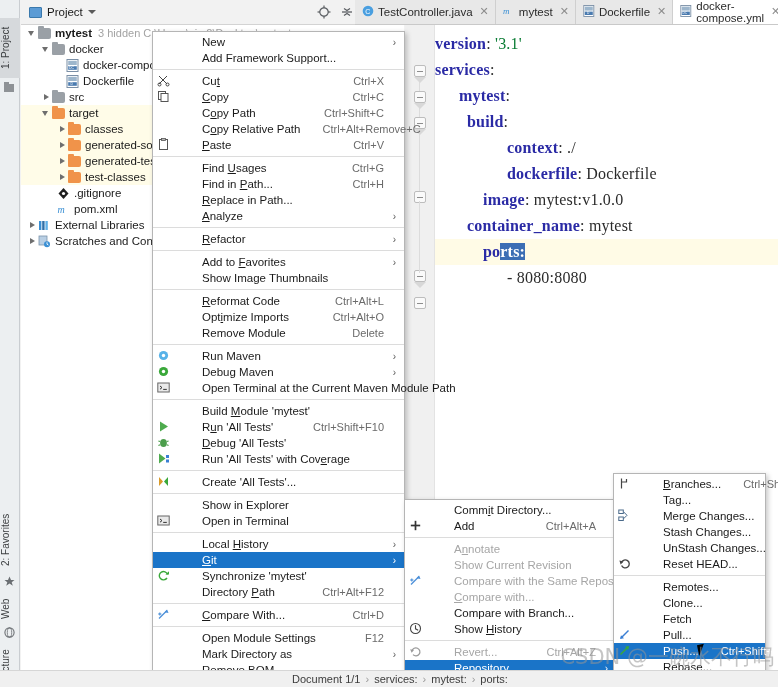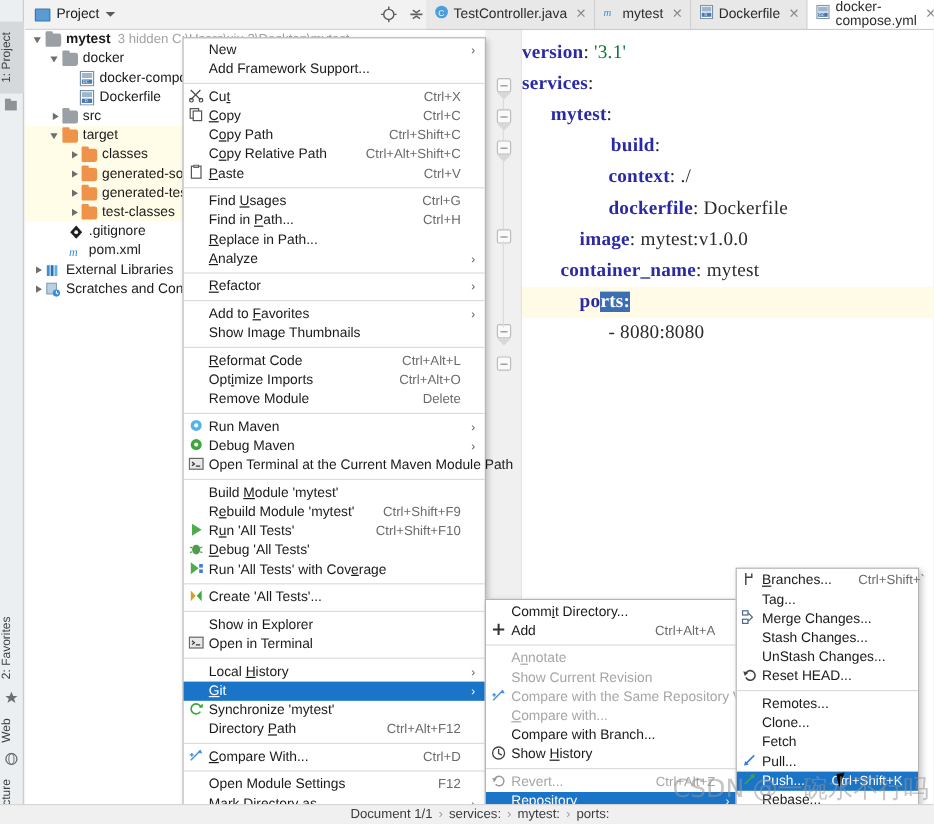--- a/index.html
+++ b/index.html
@@ -132,21 +132,21 @@
     position: absolute; background: #ffffff;
     border: 1px solid #b5b5b5;
     box-shadow: 2px 2px 5px rgba(0,0,0,.22);
     padding: 2px 0; font-size: 11.5px;
   }
   .mi {
     height: 16px; display: flex; align-items: center; position: relative;
     padding: 0 8px 0 0; white-space: nowrap;
   }
   .mi .ico { width: 20px; flex: 0 0 20px; text-align: center; font-size: 10px; color: #4a6fa5; position: relative; }
-  .mi .lbl { flex: 1 1 auto; padding-left: 1px; }
+  .mi .lbl { flex: 1 1 auto; padding-left: 1px; margin-left: 28px; }
   .mi .acc { color: #6b6b6b; margin-left: 22px; font-size: 11px; }
   .mi .chev { width: 12px; flex: 0 0 12px; text-align: right; color: #5a5a5a; font-size: 10px; }
   .mi.sel { background: #1a74c8; color: #ffffff; }
   .mi.sel .acc, .mi.sel .chev { color: #ffffff; }
   .mi.dis, .mi.dis .acc { color: #a6a6a6; }
   .msep { height: 1px; background: #dcdcdc; margin: 3px 0; }
   .und { text-decoration: underline; }
 
   
   .statusbar {
@@ -428,21 +428,21 @@
       <div class="fold-marker" style="left:9px; top:245px;"></div>
       <div class="fold-tri" style="left:9px; top:257px;"></div>
       <div class="fold-marker" style="left:9px; top:272px;"></div>
       <div class="fold-bar" style="left:14px; top:176px; height:72px;"></div>
     </div>
     <div class="gutline"></div>
     <div class="codearea">
       <div class="cline"><span class="k">version</span><span class="v">: </span><span class="str">'3.1'</span></div>
       <div class="cline"><span class="k">services</span><span class="v">:</span></div>
       <div class="cline" style="padding-left:24px;"><span class="k">mytest</span><span class="v">:</span></div>
-      <div class="cline" style="padding-left:74px;"><span class="k">build</span><span class="v">:</span></div>
+      <div class="cline" style="padding-left:32px;"><span class="k">build</span><span class="v">:</span></div>
       <div class="cline" style="padding-left:72px;"><span class="k">context</span><span class="v">: </span><span class="v">./</span></div>
       <div class="cline" style="padding-left:72px;"><span class="k">dockerfile</span><span class="v">: </span><span class="v">Dockerfile</span></div>
       <div class="cline" style="padding-left:48px;"><span class="k">image</span><span class="v">: </span><span class="v">mytest:v1.0.0</span></div>
       <div class="cline" style="padding-left:32px;"><span class="k">container_name</span><span class="v">: </span><span class="v">mytest</span></div>
       <div class="cline hl" style="padding-left:48px;"><span class="k">po</span><span class="k selhl">rts:</span></div>
       <div class="cline" style="padding-left:72px;"><span class="v">- </span><span class="v">8080:8080</span></div>
     </div>
   </div>
 
   <div class="menu" id="ctxmenu" style="left:152px; top:31px; width:253px;">
@@ -479,21 +479,21 @@
       </div>
       <div class="mi">
         <span class="ico"></span>
         <span class="lbl">C<span class="und">o</span>py Path</span>
         <span class="acc">Ctrl+Shift+C</span>
         <span class="chev"></span>
       </div>
       <div class="mi">
         <span class="ico"></span>
         <span class="lbl">C<span class="und">o</span>py Relative Path</span>
-        <span class="acc">Ctrl+Alt+Shift+C</span>
+        <span class="acc">Ctrl+Alt+Remove+C</span>
         <span class="chev"></span>
       </div>
       <div class="mi">
         <span class="ico"><svg width="13" height="13" viewBox="0 0 13 13">
             <rect x="2.5" y="1.5" width="8" height="10" fill="#fff" stroke="#555" stroke-width="1"></rect>
             <rect x="4.5" y="0.5" width="4" height="2" fill="#bbb" stroke="#555" stroke-width=".8"></rect>
           </svg></span>
         <span class="lbl"><span class="und">P</span>aste</span>
         <span class="acc">Ctrl+V</span>
         <span class="chev"></span>
@@ -580,26 +580,20 @@
             <polyline points="3,5 5,6.6 3,8.2" fill="none" stroke="#333" stroke-width="1"></polyline>
             <line x1="6.2" y1="8.4" x2="9.8" y2="8.4" stroke="#333" stroke-width="1"></line>
           </svg></span>
         <span class="lbl">Open Terminal at the Current Maven Module Path</span>
         <span class="chev"></span>
       </div>
       <div class="msep"></div>
       <div class="mi">
         <span class="ico"></span>
         <span class="lbl">Build <span class="und">M</span>odule 'mytest'</span>
-        <span class="chev"></span>
-      </div>
-      <div class="mi">
-        <span class="ico"></span>
-        <span class="lbl">R<span class="und">e</span>build Module 'mytest'</span>
-        <span class="acc">Ctrl+Shift+F9</span>
         <span class="chev"></span>
       </div>
       <div class="mi">
         <span class="ico"><svg width="13" height="13" viewBox="0 0 13 13">
             <polygon points="3,1.5 11,6.5 3,11.5" fill="#4eab4e"></polygon>
           </svg></span>
         <span class="lbl">R<span class="und">u</span>n 'All Tests'</span>
         <span class="acc">Ctrl+Shift+F10</span>
         <span class="chev"></span>
       </div>

